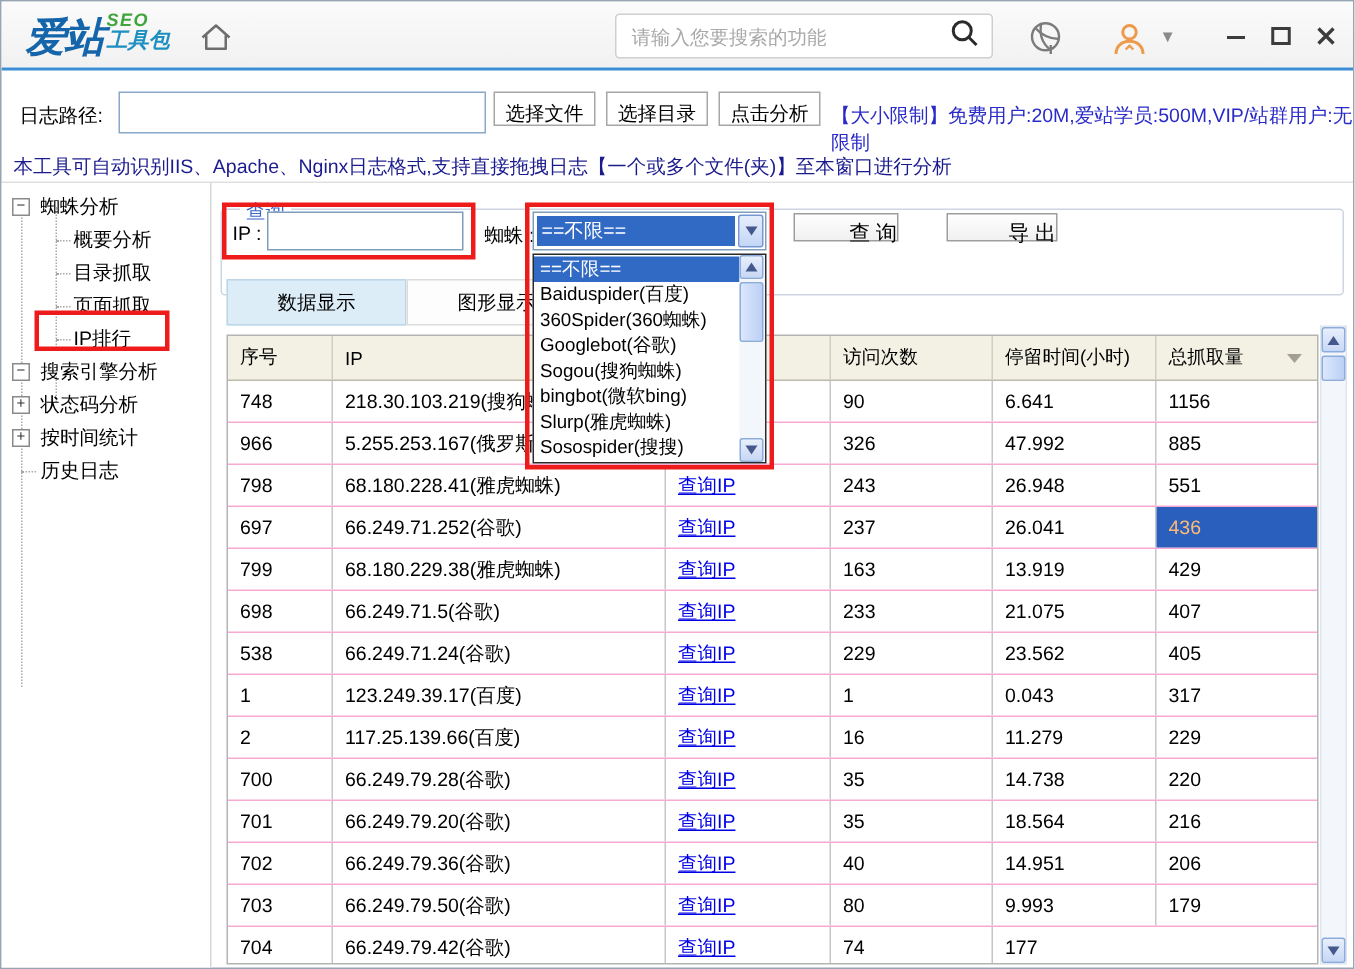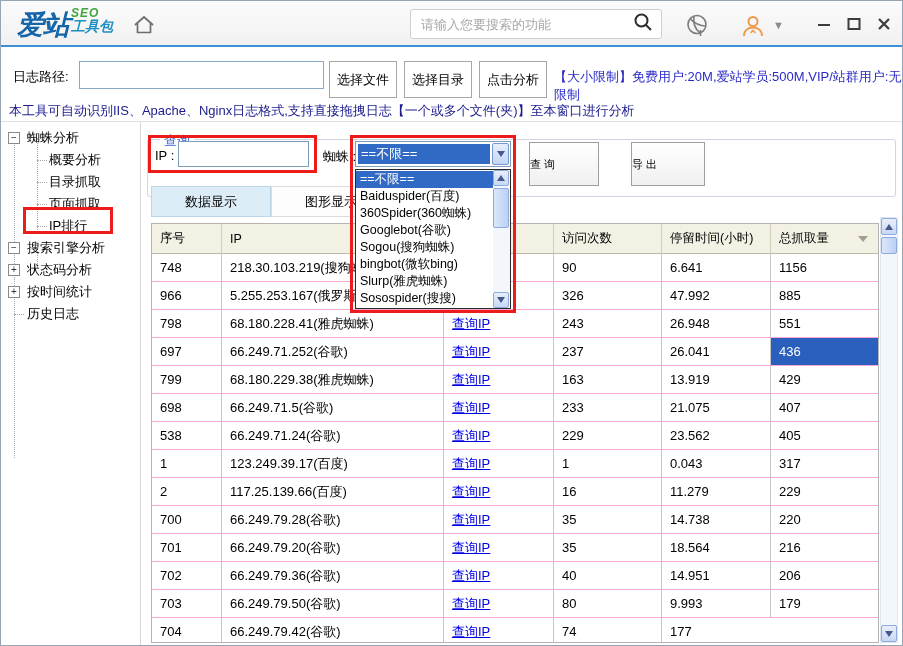--- a/index.html
+++ b/index.html
@@ -26,21 +26,21 @@
   .tb-icon { position:absolute; top:12px; }
   .caret { position:absolute; left:772px; top:18px; color:#8a8a8a; font-size:11px; }
   .win-controls { position:absolute; right:12px; top:15px; display:flex; gap:14px; }
   .win-controls span { width:16px; height:16px; display:inline-block; cursor:pointer; }
 
   
   .lbl { font-size:13px; color:#000; }
   .path-label { position:absolute; left:12px; top:67px; }
   .path-input { position:absolute; left:78px; top:60px; width:245px; height:28px;
                 border:1px solid #8aa8c8; background:#fff; padding:0 4px; font-size:13px; font-family:inherit; }
-  .tb-btn { position:absolute; top:60px; height:37px; background:#fff; border:1px solid #a6a6a6;
+  .tb-btn { position:absolute; top:60px; height:23px; background:#fff; border:1px solid #a6a6a6;
             font-size:13px; color:#000; text-align:center; line-height:27px; cursor:pointer; font-family:inherit; }
   .btn-file { left:328px; width:68px; }
   .btn-dir  { left:403px; width:68px; }
   .btn-go   { left:478px; width:68px; }
   .size-note { position:absolute; left:553px; top:67px; font-size:13px; color:#2a2ac8; }
   .info-line { position:absolute; left:8px; top:101px; font-size:13px; color:#1b1b8e; }
   .hr-sep { position:absolute; left:0; top:120px; width:903px; height:1px; background:#e0e0e0; }
 
   
   .sidebar { position:absolute; left:0; top:121px; width:140px; height:524px; background:#fff;
@@ -58,22 +58,22 @@
 
   
   .query-box { position:absolute; left:146px; top:123px; width:749px; height:58px;
                border:1px solid #cdd6e2; border-radius:3px;margin-top:15px; }
   .query-legend { position:absolute; left:12px; top:-8px; background:#fff; padding:0 4px;
                   font-size:13px; color:#3a66cc; }
   .ip-label { position:absolute; left:154px; top:147px; }
   .ip-input { position:absolute; left:177px; top:140px; width:131px; height:26px;
               border:1px solid #7f9db9; background:#fff; padding:0 3px; font-size:13px; font-family:inherit; }
   .spider-label { position:absolute; left:322px; top:147px; }
-  .q-btn { position:absolute; top:141px; height:44px; background:linear-gradient(#fff,#f0f0f0);
-           border:1px solid #9e9e9e; font-size:11px; color:#000; text-align:left; line-height:25px;
+  .q-btn { position:absolute; top:141px; height:19px; background:linear-gradient(#fff,#f0f0f0);
+           border:1px solid #9e9e9e; font-size:14px; color:#000; text-align:right; line-height:25px;
            cursor:pointer; font-family:inherit; }
   .btn-query { left:528px; width:70px; }
   .btn-export { left:630px; width:74px; }
 
   
   .tab { position:absolute; top:185px; width:120px; height:31px; font-size:13px; text-align:center;
          line-height:30px; cursor:pointer; }
   .tab-active { left:150px; background:#dcedf8; border:1px solid #bcd6e8; color:#000; }
   .tab-idle { left:270px; background:#fdfdfd; border:1px solid #dcdcdc; color:#000; }
 
@@ -82,21 +82,21 @@
           border:1px solid #b4b4b4; background:#fff; }
   .grid-head { display:flex; height:30px; background:#f2f1e4; border-bottom:1px solid #bdbaa9; }
   .hc { font-size:12.5px; color:#000; padding-left:8px; display:flex; align-items:center;
         border-right:1px solid #d2cfbf; position:relative; }
   .grid-row { display:flex; height:28px; border-bottom:1px solid #f9a8d4; background:#fff; }
   .bc { font-size:13px; color:#000; padding-left:8px; display:flex; align-items:center;
         border-right:1px solid #c6c6c6; overflow:hidden; white-space:nowrap; }
   .c0 { width:70px; } .c1 { width:222px; } .c2 { width:110px; } .c3 { width:108px; }
   .c4 { width:109px; } .c5 { flex:1; border-right:0; }
   .iplink { color:#0000e6; text-decoration:underline; cursor:pointer; }
-  .sel-cell { background:#2a5fbd; color:#ffffff; }
+  .sel-cell { background:#2a5fbd; color:#fdba74; }
   .sort-arrow { position:absolute; right:10px; top:12px; width:0; height:0;
                 border-left:5px solid transparent; border-right:5px solid transparent;
                 border-top:6px solid #a3a091; }
 
   
   .vscroll { position:absolute; left:879px; top:216px; width:18px; height:426px;
              background:#f3f6fb; border:1px solid #e0e6f0; }
   .sb-btn { position:absolute; left:0; width:16px; height:17px; background:linear-gradient(#e8effc,#c8d7f5);
             border:1px solid #8cacdc; border-radius:2px; display:flex; align-items:center; justify-content:center; cursor:pointer; }
   .sb-up { top:0; } .sb-down { bottom:0; }

